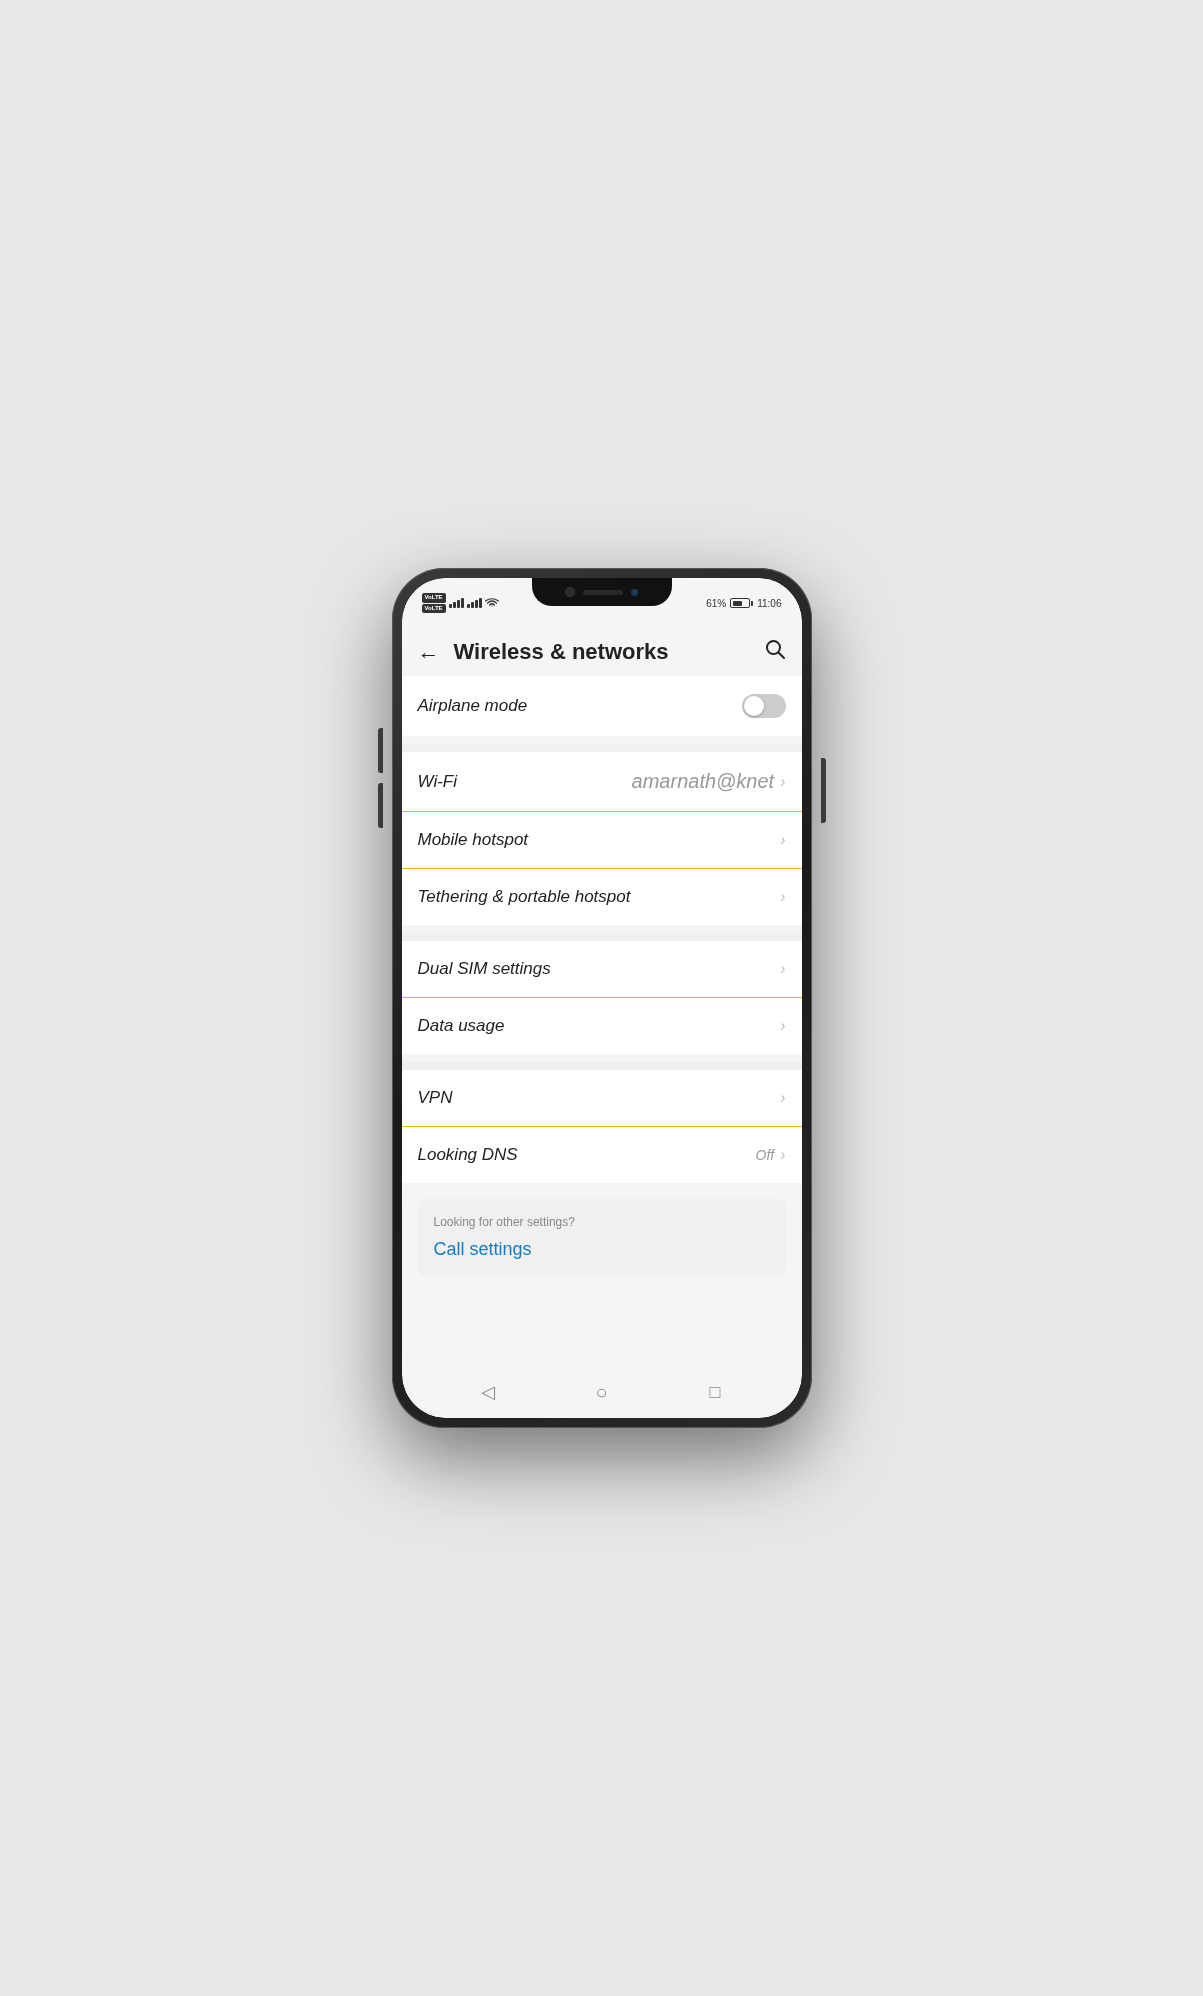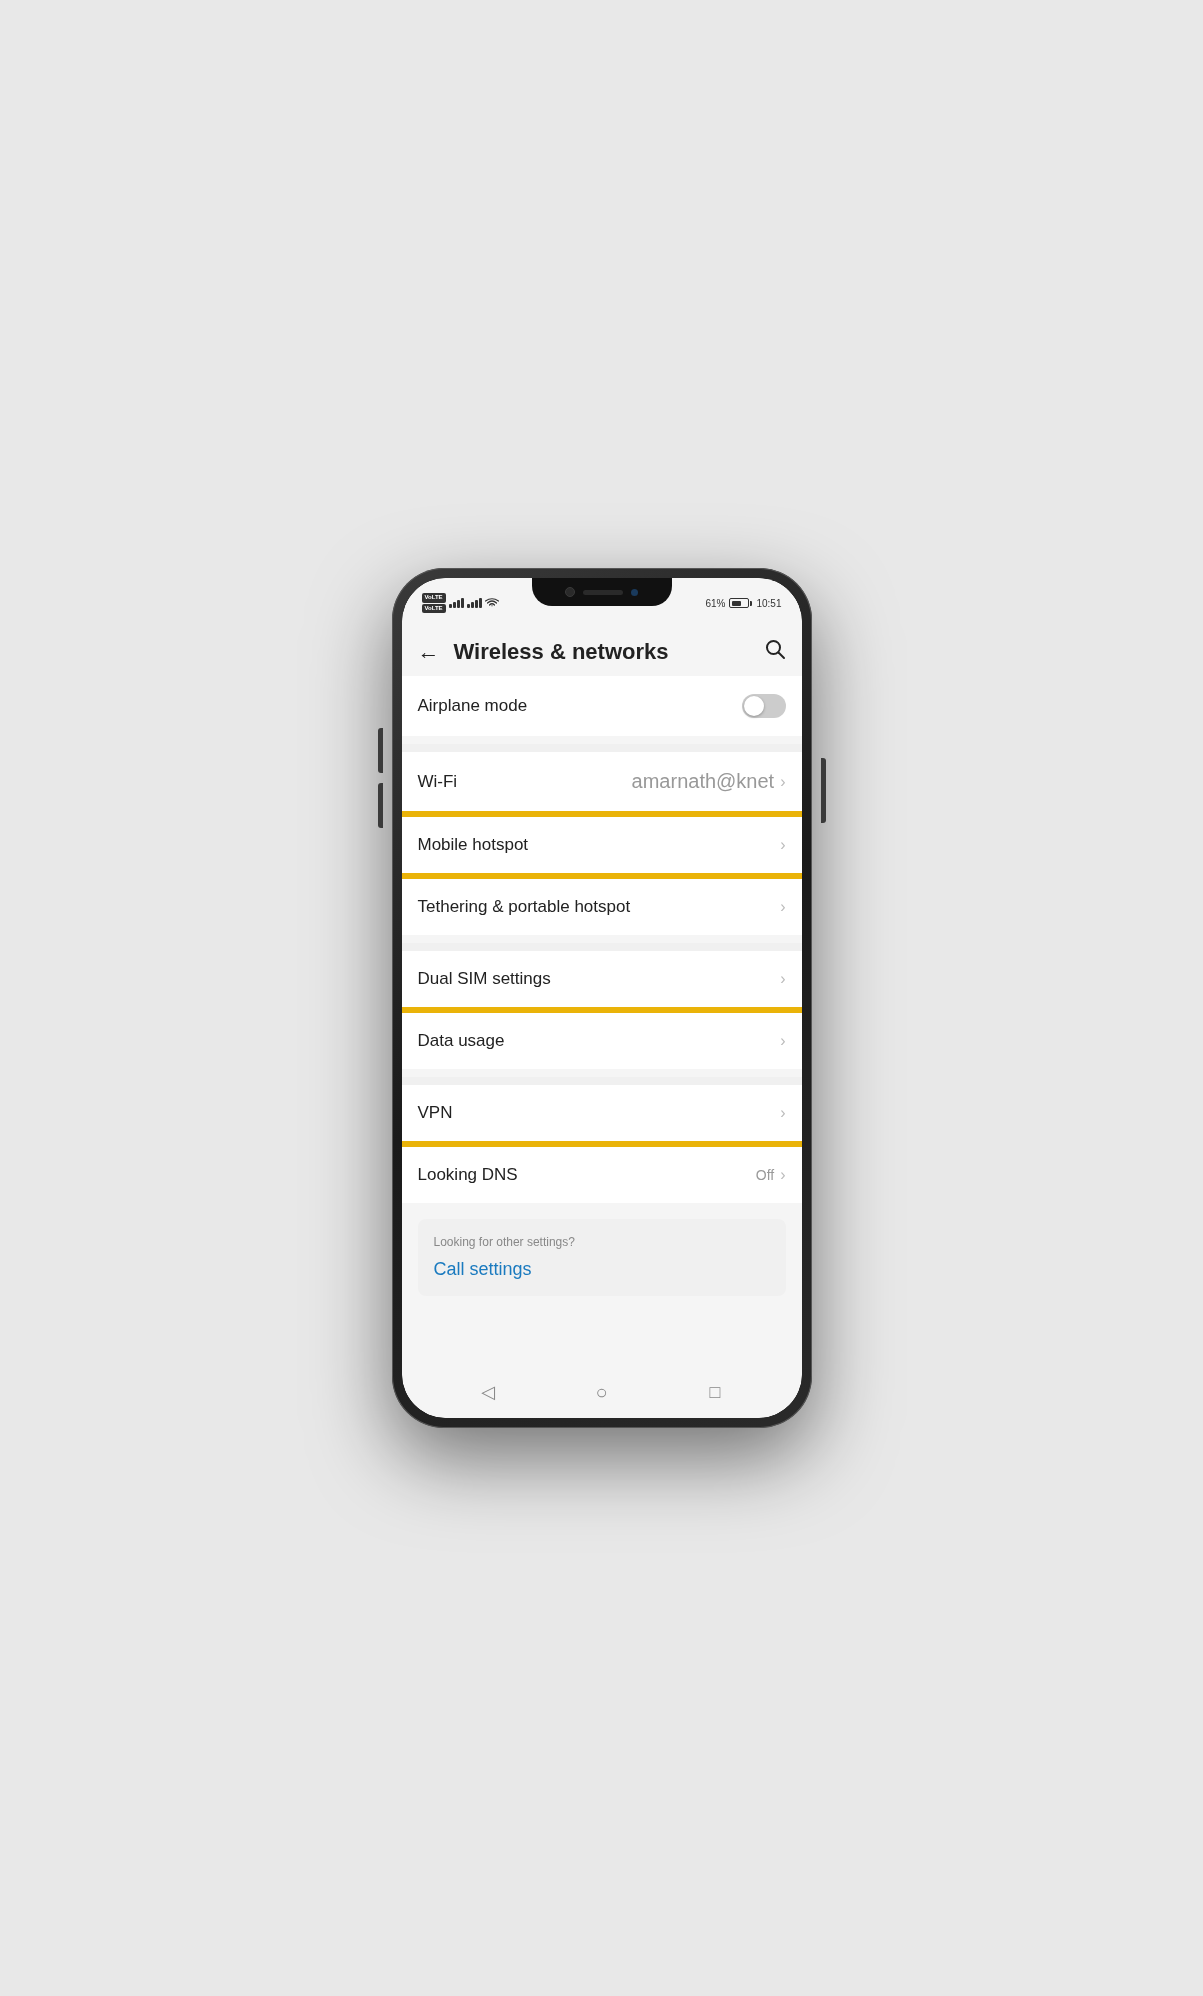--- a/index.html
+++ b/index.html
@@ -225,28 +225,29 @@
     
     .settings-content {
       flex: 1;
       overflow-y: auto;
       background: #f5f5f5;
     }
 
     .settings-section {
       background: #be185d;
       margin-bottom: 8px;
+      font-style: italic;
     }
 
     .settings-item {
       display: flex;
       align-items: center;
       justify-content: space-between;
       padding: 18px 16px;
-      border-bottom: 6px solid #eab308;
+      border-bottom: 1px solid #eab308;
       cursor: pointer;
       background: white;
     }
 
     .settings-item:last-child {
       border-bottom: none;
     }
 
     .settings-item-label {
       font-size: 17px;
@@ -380,21 +381,21 @@
         </div>
 
         <div class="status-right">
           <span>61%</span>
           <div class="battery-icon">
             <div class="battery-body">
               <div class="battery-fill"></div>
             </div>
             <div class="battery-tip"></div>
           </div>
-          <span>10:51</span>
+          <span>11:06</span>
         </div>
       </div>
 
       <div class="app-bar">
         <div class="app-bar-left">
           <span class="back-btn">←</span>
           <span class="app-title">Wireless &amp; networks</span>
         </div>
         <span class="search-btn">
           <svg width="22" height="22" viewBox="0 0 22 22" fill="none">

